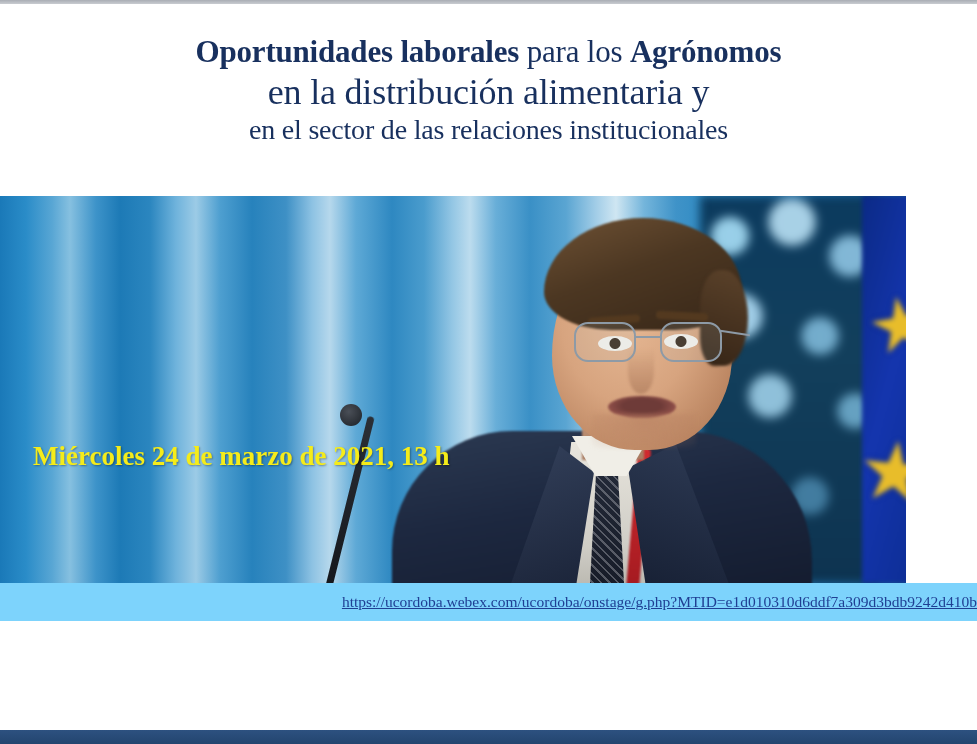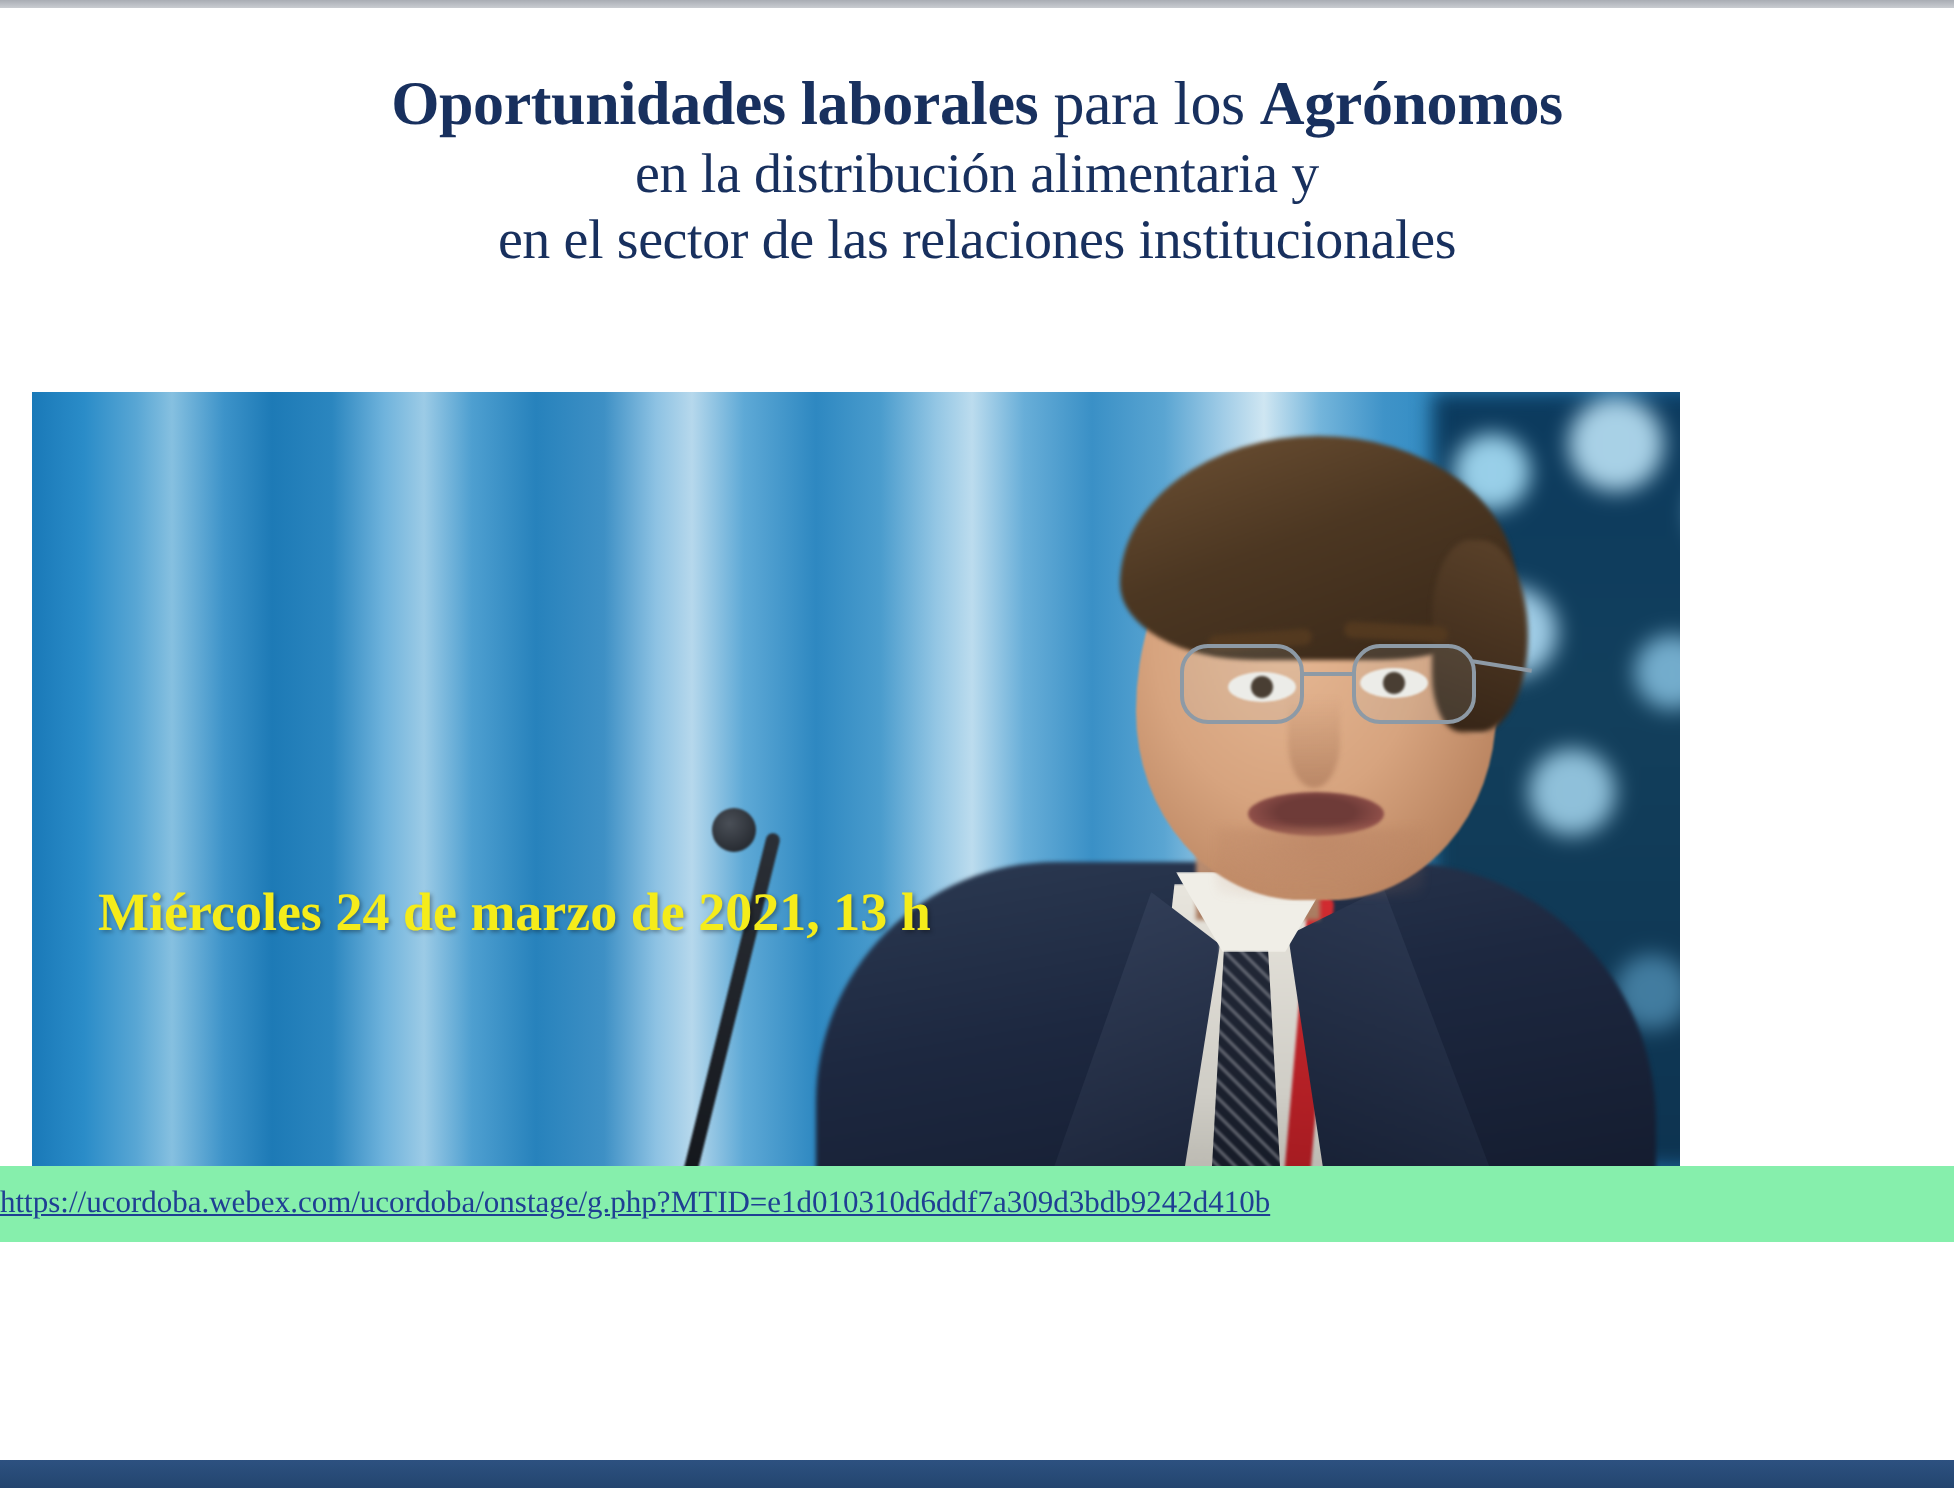--- a/index.html
+++ b/index.html
@@ -12,27 +12,27 @@
   .top-strip { position:absolute; top:0; left:0; width:977px; height:4px;
                background:linear-gradient(to bottom,#a9adb4,#c9ccd1); }
 
   
   .title-block { position:absolute; top:4px; left:0; width:977px; height:192px;
                  background:#ffffff; display:flex; flex-direction:column;
                  align-items:center; justify-content:flex-start; padding-top:30px; }
   .title-line { color:#18305e; font-family:"Liberation Serif", serif;
                 letter-spacing:-0.2px; line-height:1.18; text-align:center; }
   .title-line.l1 { font-size:31px; }
-  .title-line.l2 { font-size:28px; }
+  .title-line.l2 { font-size:36px; }
   .title-line.l3 { font-size:28px; }
   .title-line b { font-weight:bold; }
   .title-line .reg { font-weight:normal; }
 
   
-  .photo { position:absolute; top:196px; left:16px; width:824px; height:387px;
+  .photo { position:absolute; top:196px; left:0; width:906px; height:387px;
            overflow:hidden; background:#1c6ea8; }
 
   
   .backdrop { position:absolute; inset:0;
       background:
         linear-gradient(to right,
           #1a79b8 0px, #2a8cc8 26px, #58a6d4 52px, #86c0e0 70px,
           #3d93c9 96px, #1d7ab6 120px, #2b86bf 150px, #6fb3dc 176px,
           #9ccbe6 196px, #4e9fd0 220px, #2782bc 252px, #3e90c5 286px,
           #8dc2e3 312px, #b6d8ec 330px, #5ea9d6 356px, #2e88c1 392px,
@@ -136,21 +136,21 @@
       background:radial-gradient(circle at 40% 35%, #4a4f57, #1b1f25); border-radius:50%;
       filter:blur(.6px); }
 
   
   .date-text { position:absolute; left:33px; top:243px; width:500px;
       color:#f5ec1a; font-family:"Liberation Serif", serif; font-weight:bold;
       font-size:27px; line-height:1.32; text-shadow:1px 1px 2px rgba(0,0,0,.35); }
 
   
   .link-band { position:absolute; top:583px; left:0; width:977px; height:38px;
-      background:#86efac; display:flex; align-items:center; justify-content:flex-start; }
+      background:#7dd3fc; display:flex; align-items:center; justify-content:flex-end; }
   .webex-link { color:#1f3f93; font-family:"Liberation Serif", serif; font-size:15.5px;
       text-decoration:underline; white-space:nowrap; cursor:pointer; }
 
   
   .sponsors { position:absolute; top:621px; left:0; width:977px; height:109px;
       background:#ffffff; }
 
   
   .bottom-bar { position:absolute; top:730px; left:0; width:977px; height:14px;
       background:linear-gradient(to bottom,#2d5180,#23456f); }

